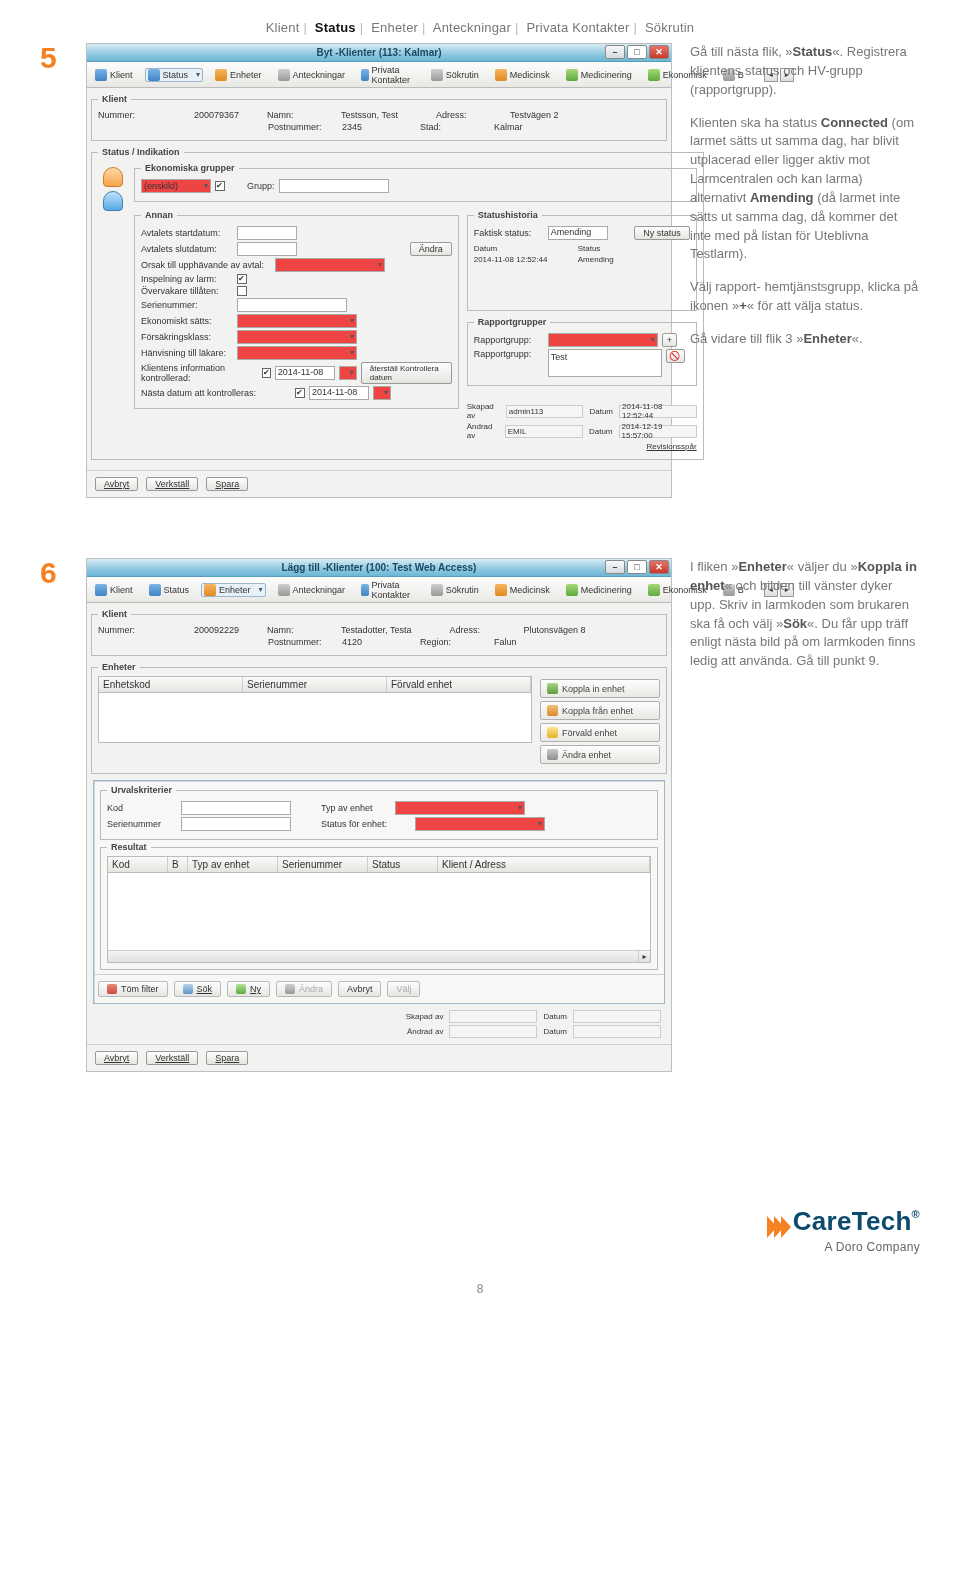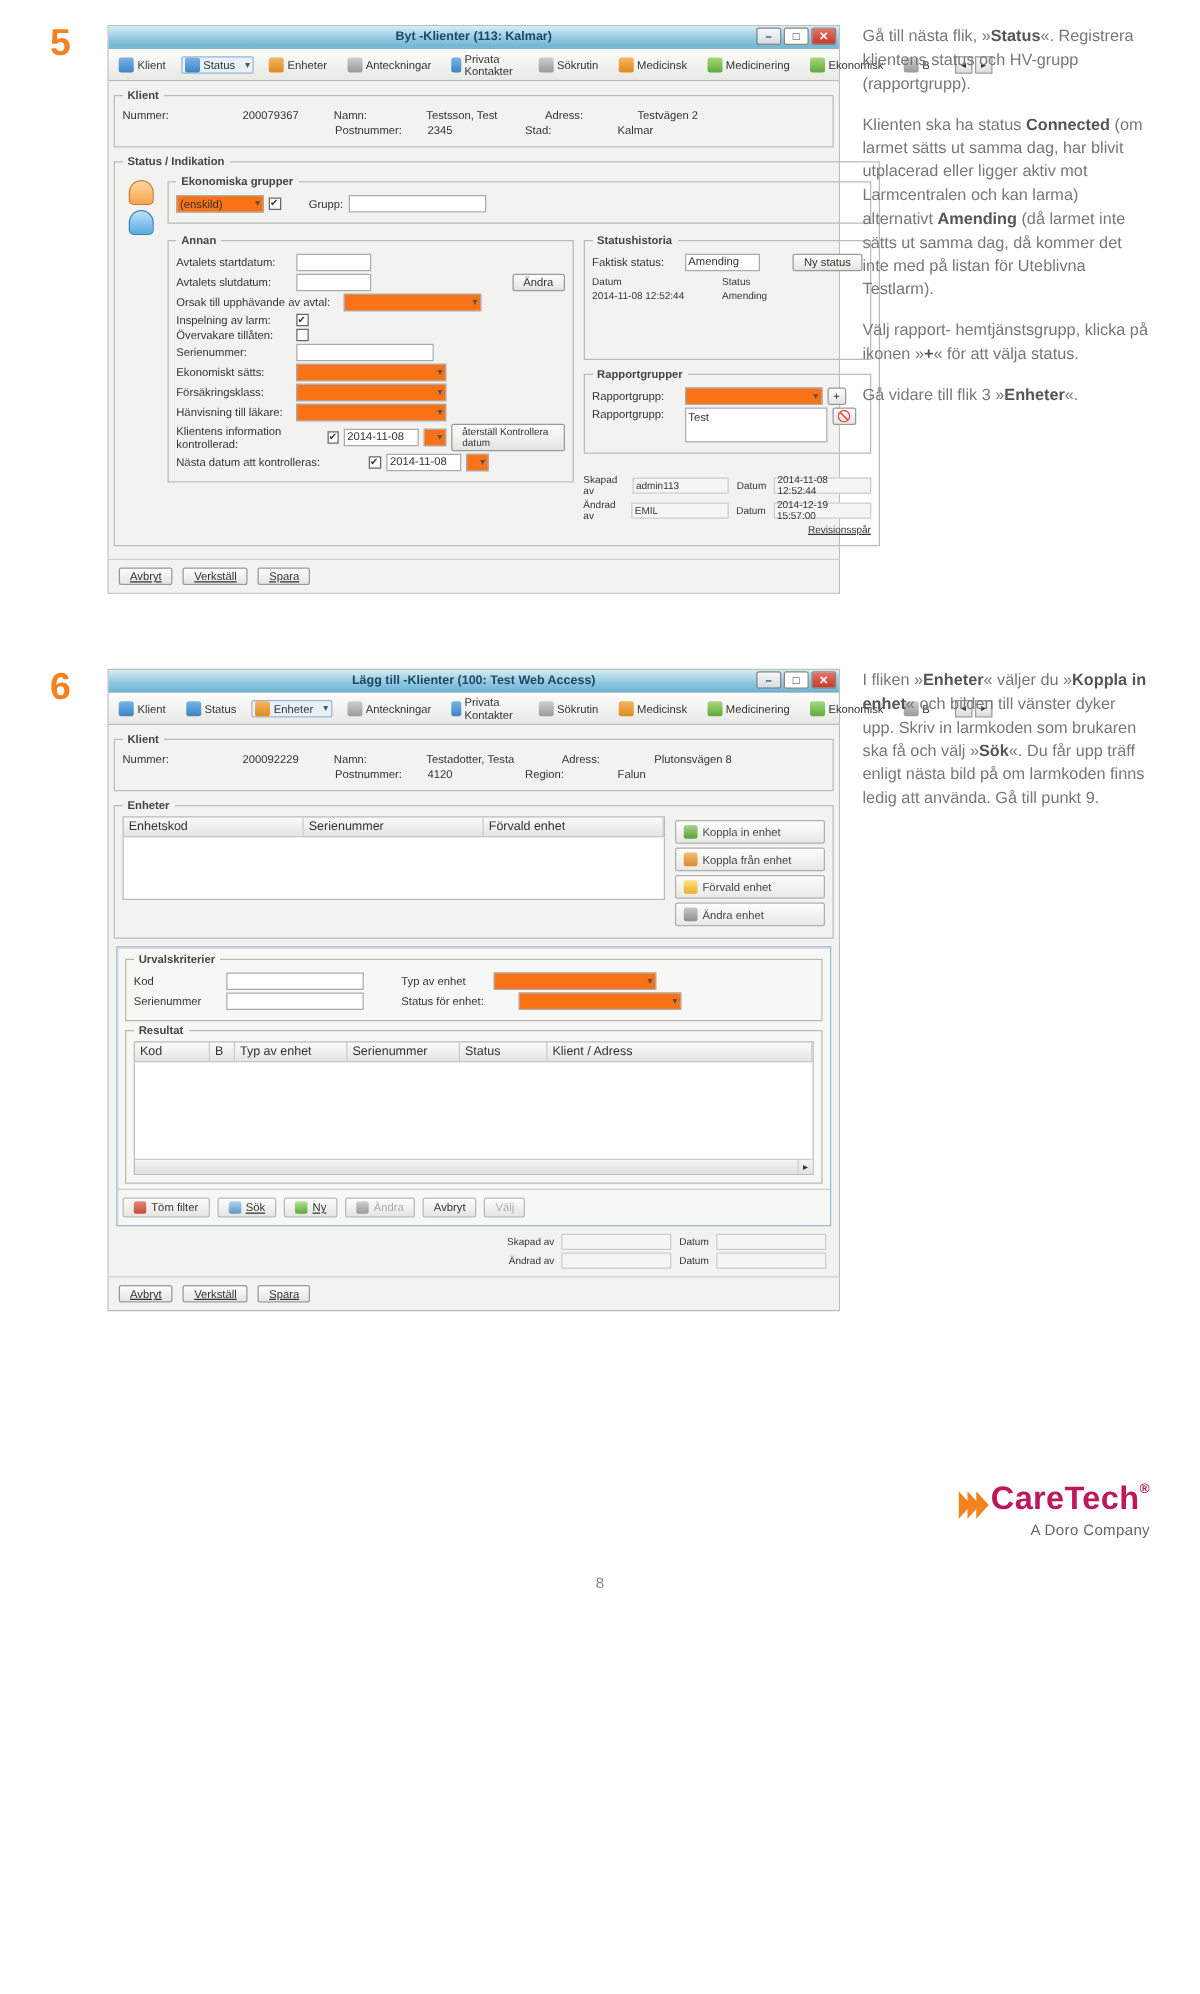--- a/index.html
+++ b/index.html
@@ -98,21 +98,21 @@
   .panelbody{background:#f2f2f0;padding:4px;}
   fieldset{border:1px solid #bbb;margin:2px 0 6px 0;padding:4px 6px 6px 6px;}
   legend{font-size:9px;font-weight:bold;color:#444;padding:0 4px;}
 
   .frow{display:flex;align-items:center;gap:4px;margin:2px 0;}
   .lbl{width:92px;font-size:9px;color:#333;}
   .lbl2{width:70px;font-size:9px;color:#333;}
   .inp{border:1px solid #aaa;background:#fff;height:14px;font-size:9px;padding:0 2px;min-width:80px;}
   .inp.sm{min-width:60px;width:60px;}
   .inp.md{min-width:110px;width:110px;}
-  .sel{border:1px solid #aaa;background:#f97316;height:14px;font-size:9px;padding:0 14px 0 2px;position:relative;display:inline-flex;align-items:center;}
+  .sel{border:1px solid #aaa;background:#ef4444;height:14px;font-size:9px;padding:0 14px 0 2px;position:relative;display:inline-flex;align-items:center;}
   .sel::after{content:"▾";position:absolute;right:2px;top:1px;font-size:8px;color:#555;}
   .chk{width:10px;height:10px;border:1px solid #666;background:#fff;display:inline-block;}
   .chk.on::after{content:"✔";font-size:8px;position:relative;top:-2px;left:0;color:#333;}
   .btn{border:1px solid #999;background:linear-gradient(#fdfdfd,#e4e4e0);padding:1px 8px;font-size:9px;color:#333;border-radius:2px;display:inline-flex;align-items:center;gap:3px;cursor:default;}
 
   .cols{display:flex;gap:8px;}
   .colL{flex:1;}
   .colR{width:230px;}
 
   .listbox{border:1px solid #aaa;background:#fff;height:28px;font-size:9px;padding:2px;}
@@ -146,30 +146,38 @@
   .t-clear{background:linear-gradient(#e68a7a,#c9483a);}
   .t-search{background:linear-gradient(#b9d2ec,#5e93c9);}
   .t-new{background:linear-gradient(#b5e29a,#5ba93e);}
   .t-edit{background:linear-gradient(#d0d0d0,#999);}
 
   
   .logoarea{position:relative;height:80px;margin-top:120px;}
   .logo{position:absolute;right:0;bottom:18px;text-align:right;}
   .chevs{display:inline-flex;gap:-2px;vertical-align:middle;margin-right:2px;}
   .chev{display:inline-block;width:0;height:0;border-top:11px solid transparent;border-bottom:11px solid transparent;border-left:10px solid #f58220;margin-right:-3px;}
-  .brand{font-size:26px;font-weight:bold;color:#be185d;letter-spacing:.3px;}
+  .brand{font-size:26px;font-weight:bold;color:#0c4a6e;letter-spacing:.3px;}
   .brand .reg{font-size:11px;vertical-align:top;position:relative;top:2px;}
   .tagline{font-size:12px;color:#666;margin-top:2px;letter-spacing:.3px;}
   .pagenum{text-align:center;font-size:12px;color:#888;margin-top:10px;}
 </style>
 </head>
 <body>
 
 <div class="page">
 
+  <div class="topcrumb">
+    <span>Klient</span><span class="sep">|</span>
+    <span class="active">Status</span><span class="sep">|</span>
+    <span>Enheter</span><span class="sep">|</span>
+    <span>Anteckningar</span><span class="sep">|</span>
+    <span>Privata Kontakter</span><span class="sep">|</span>
+    <span>Sökrutin</span>
+  </div>
 
   <div class="row">
     <div class="stepnum">5</div>
 
     <div class="shot">
       <div class="titlebar">
         <span>Byt -Klienter (113: Kalmar)</span>
         <div class="wbtns">
           <span class="wbtn">–</span>
           <span class="wbtn spacer">□</span>

